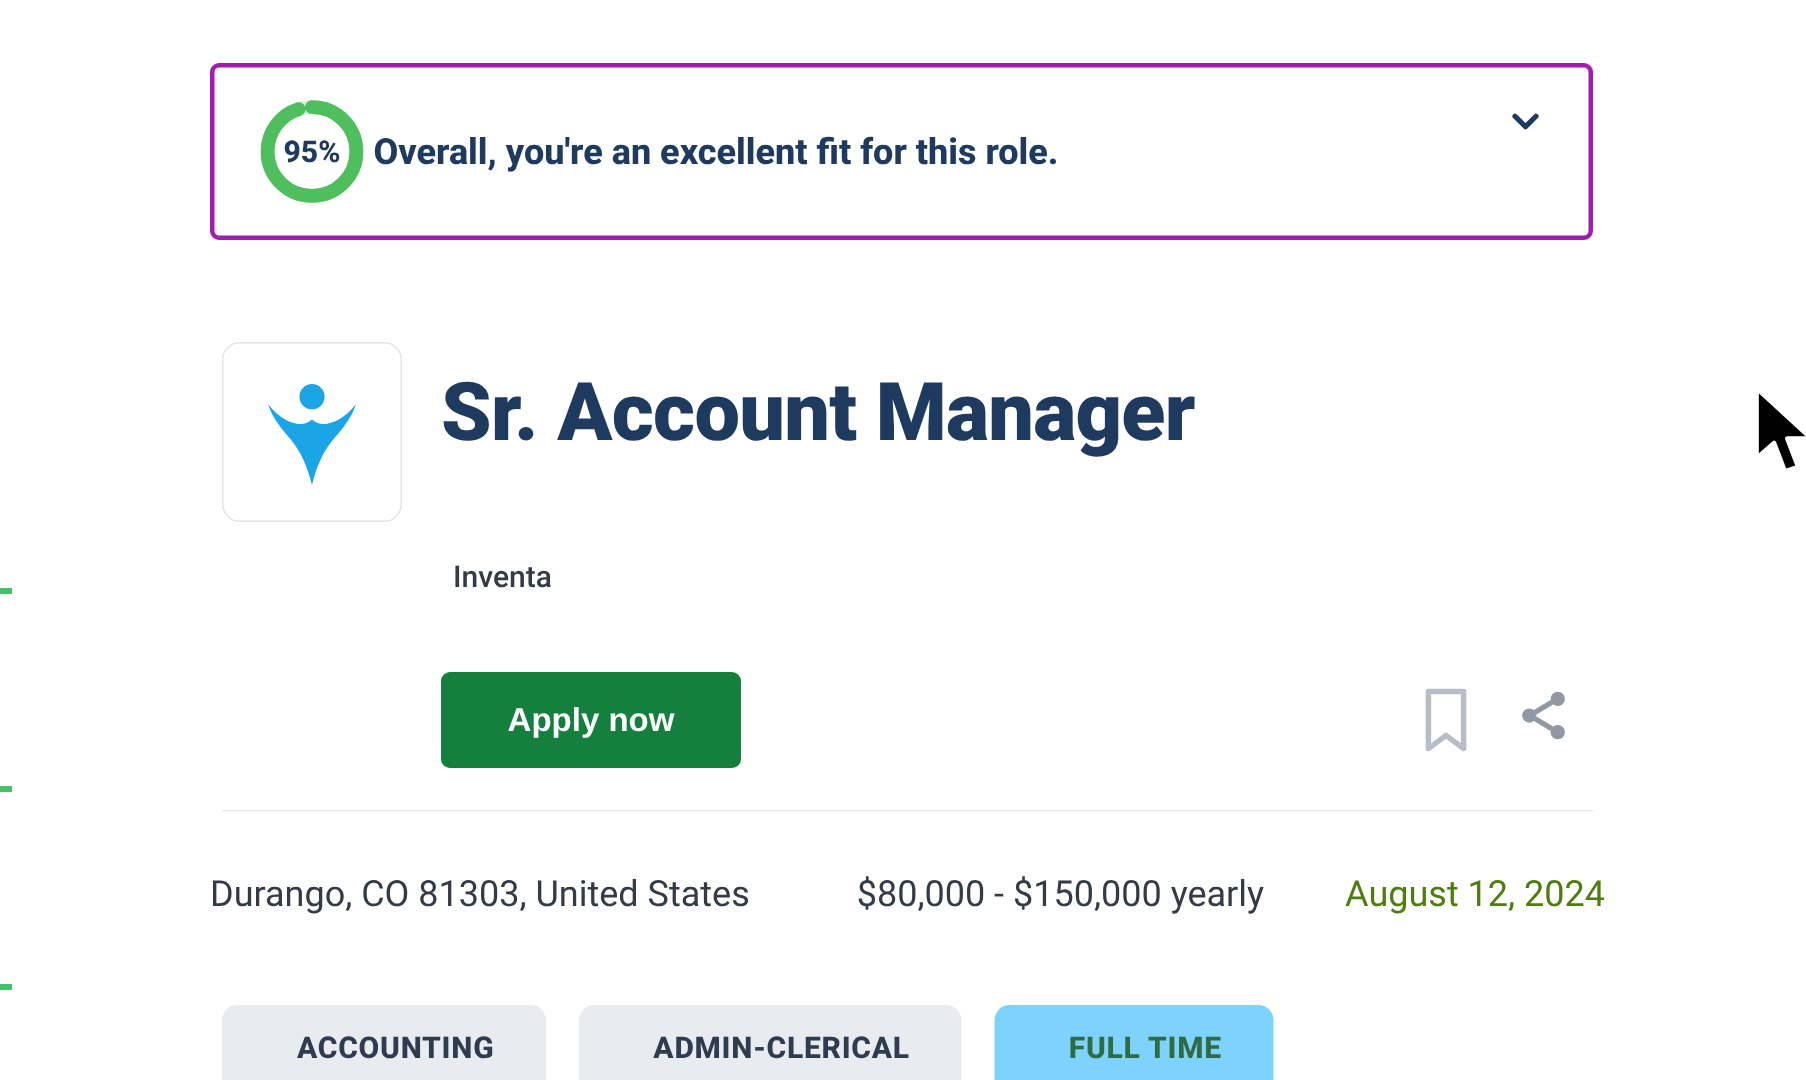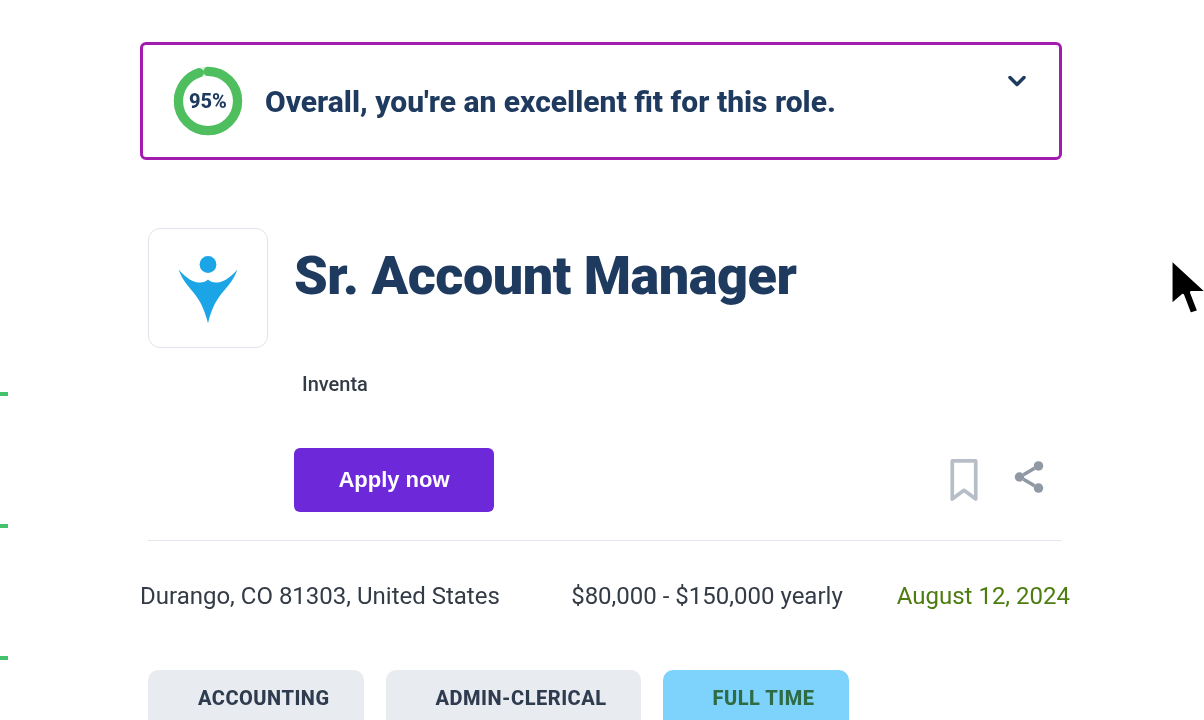--- a/index.html
+++ b/index.html
@@ -23,22 +23,22 @@
     position: relative;
     flex-shrink: 0;
   }
   .fit-ring svg { width: 74px; height: 74px; transform: rotate(-90deg); }
   .fit-ring .pct {
     position: absolute; inset: 0;
     display: flex; align-items: center; justify-content: center;
     font-weight: 800; font-size: 20px; color: #1e3a5f;
   }
   .fit-text {
-    margin-left: 20px;
-    font-size: 30px;
+    margin-left: 4px;
+    font-size: 24px;
     font-weight: 800;
     color: #1e3a5f;
   }
   .fit-chevron {
     margin-left: auto;
     width: 28px; height: 28px;
     display: flex; align-items: center; justify-content: center;
     margin-top: -40px;
   }
 
@@ -71,21 +71,21 @@
     font-size: 20px;
     color: #333b46;
     font-weight: 500;
   }
 
   .apply-btn {
     position: absolute;
     left: 294px;
     top: 448px;
     width: 200px; height: 64px;
-    background: #6d28d9;
+    background: #15803d;
     border: none;
     border-radius: 6px;
     color: #fff;
     font-size: 22px;
     font-weight: 700;
     cursor: pointer;
     text-align: center;
   }
 
   .bookmark-icon {

